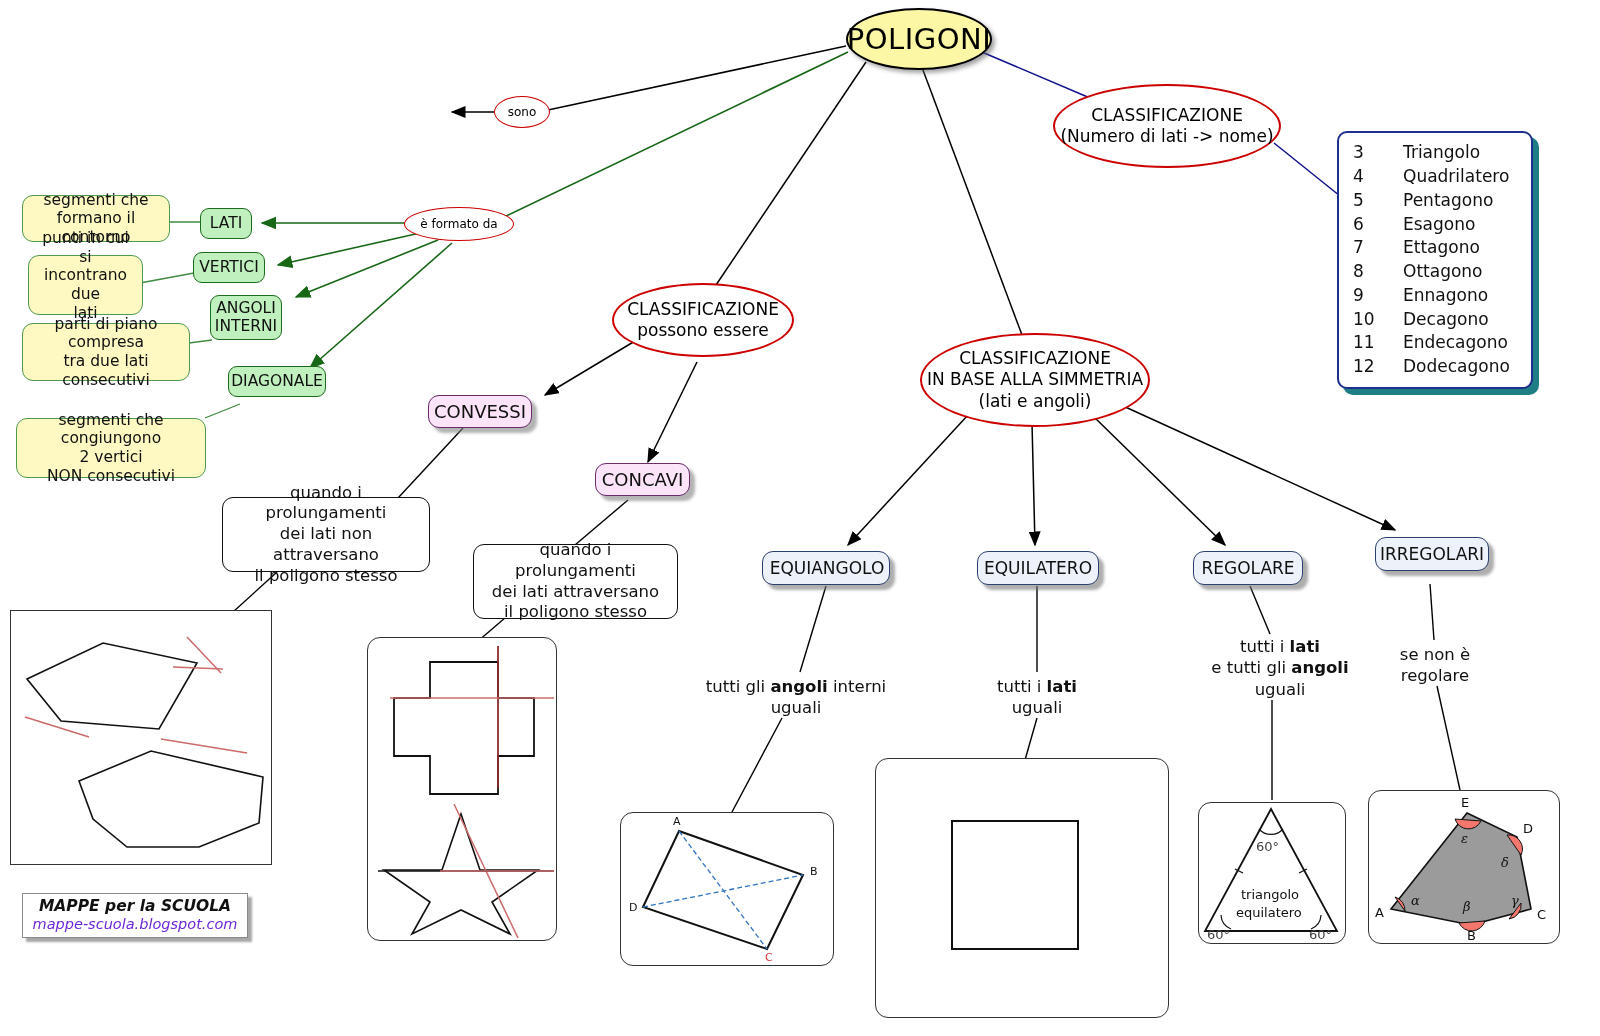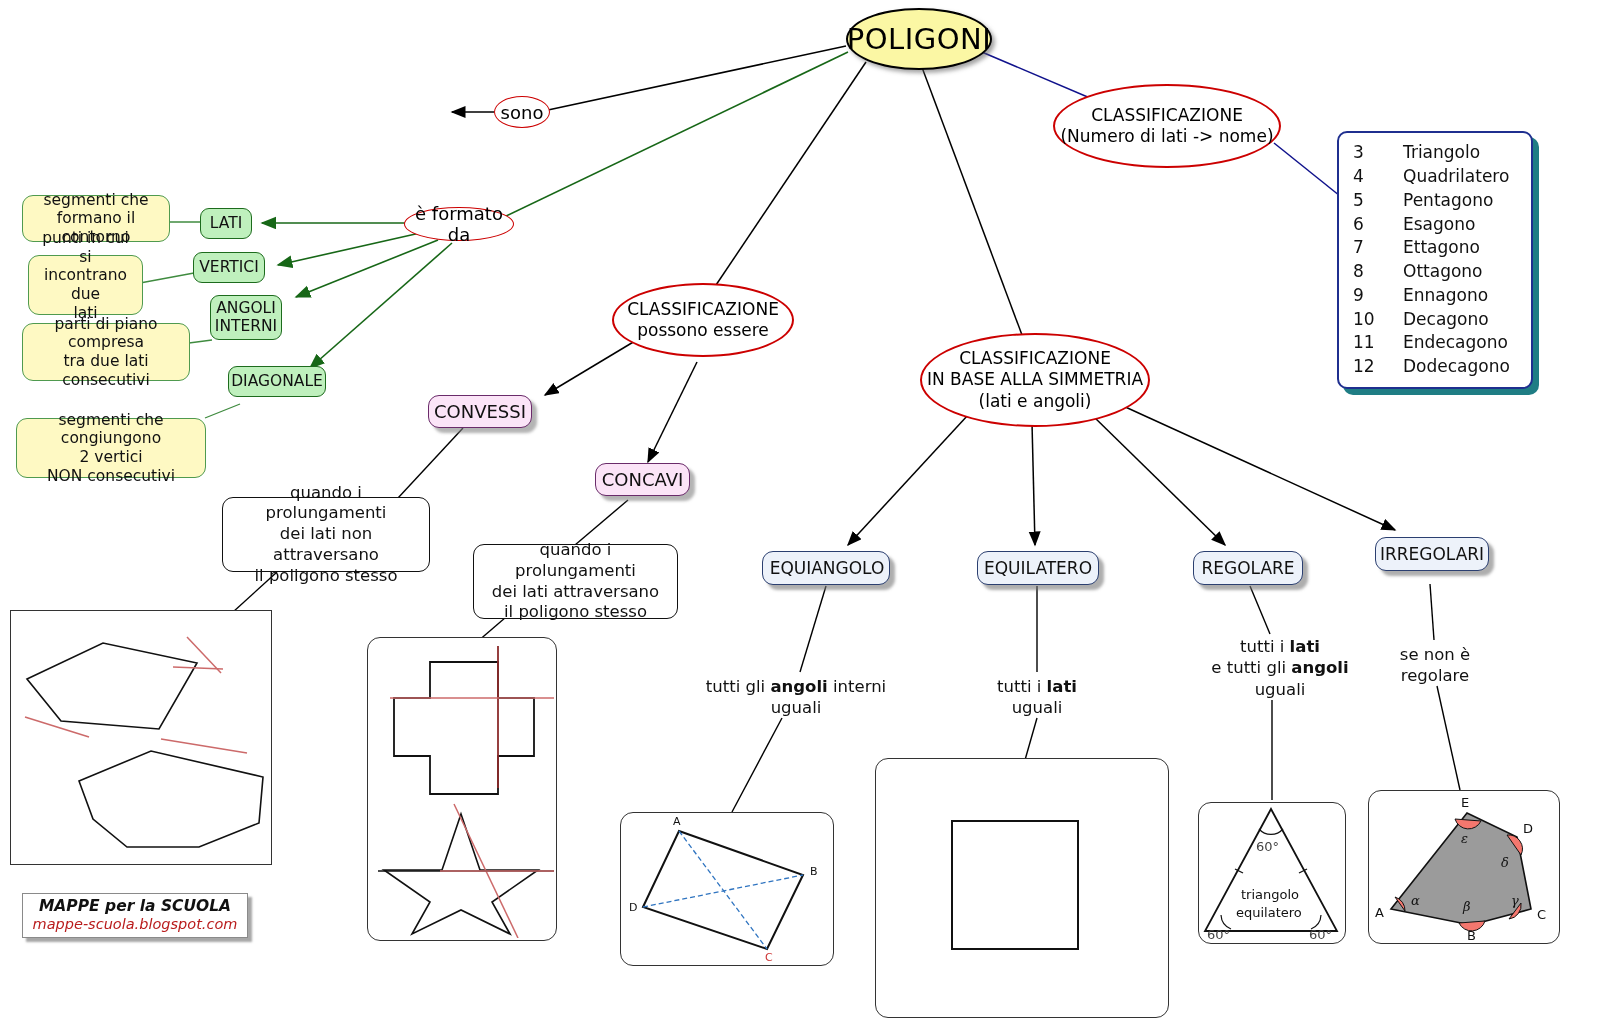--- a/index.html
+++ b/index.html
@@ -10,21 +10,21 @@
   .node{position:absolute;box-sizing:border-box;display:flex;align-items:center;
         justify-content:center;text-align:center;}
 
   
   .root{border-radius:50%;background:#fbf7a4;border:2px solid #000;
         box-shadow:3px 3px 4px rgba(90,90,90,.55);
         font-size:29px;letter-spacing:.5px;color:#000;}
 
   
   .rell{border-radius:50%;background:#fff;border:2px solid #cc0000;color:#000;}
-  .rell.small{font-size:18px;border-width:1.6px;}
+  .rell.small{font-size:12px;border-width:1.6px;}
   .rell.big{font-size:17px;line-height:1.25;}
 
   
   .defbox{background:#fff;border:1.6px solid #1a1a1a;border-radius:11px;
           box-shadow:5px 5px 3px rgba(120,120,120,.55);
           font-style:italic;font-size:17.5px;line-height:1.3;padding:6px 10px;}
 
   
   .gbox{background:#bff0bd;border:1.6px solid #1d6b1d;border-radius:9px;
         font-size:15.5px;line-height:1.15;color:#111;padding:3px 8px;}
@@ -60,21 +60,21 @@
   
   .panel{background:#fff;border:1.4px solid #333;}
   .panel.sq{border-radius:0;}
   .panel.rnd{border-radius:13px;}
   .panel svg{display:block;}
 
   
   .wm{background:#fff;border:1px solid #8a8a8a;box-shadow:4px 4px 2px rgba(120,120,120,.65);
       display:block;text-align:center;padding:3px 8px 5px 8px;}
   .wm .l1{font-weight:bold;font-style:italic;font-size:15.5px;color:#111;}
-  .wm .l2{font-style:italic;font-size:14.5px;color:#b91c1c;margin-top:1px;}
+  .wm .l2{font-style:italic;font-size:14.5px;color:#6d28d9;margin-top:1px;}
 </style>
 </head>
 <body>
 
 <div id="stage">
 
   <svg id="wires" viewBox="0 0 1600 1036">
     <defs>
       <marker id="arrK" markerWidth="11" markerHeight="11" refX="9" refY="4" orient="auto">
         <path d="M0,0 L10,4 L0,8 z" fill="#000"></path>

